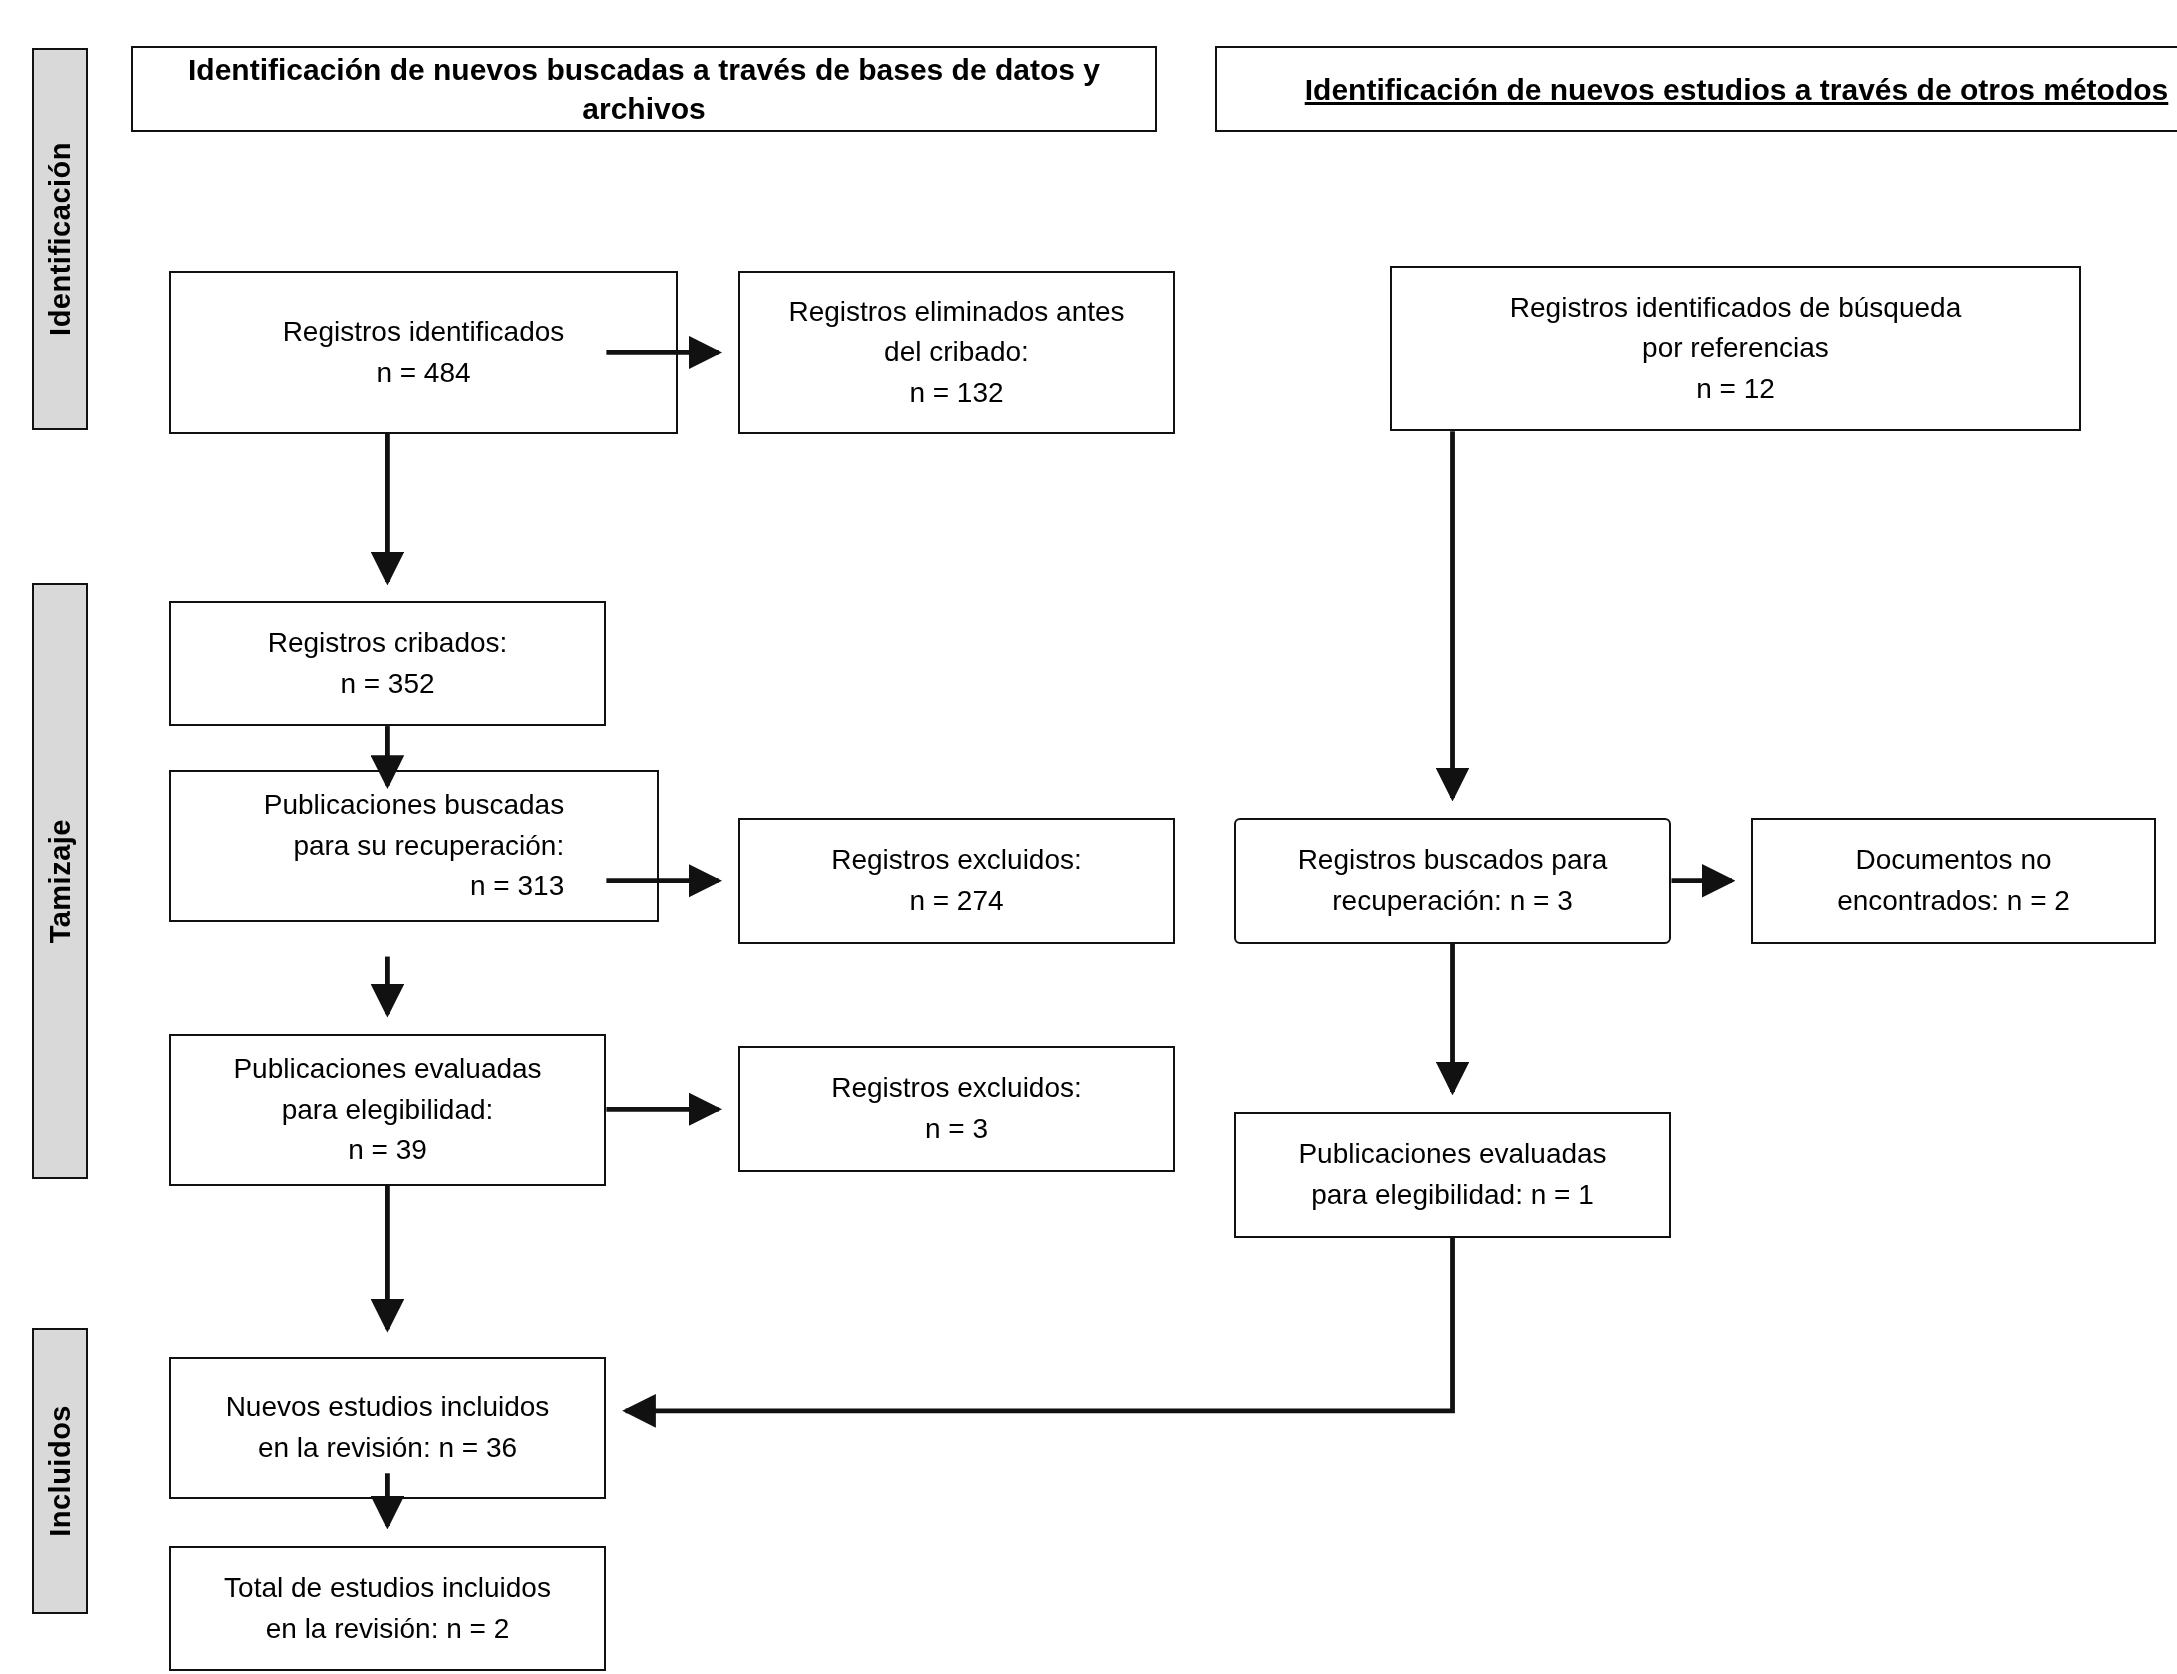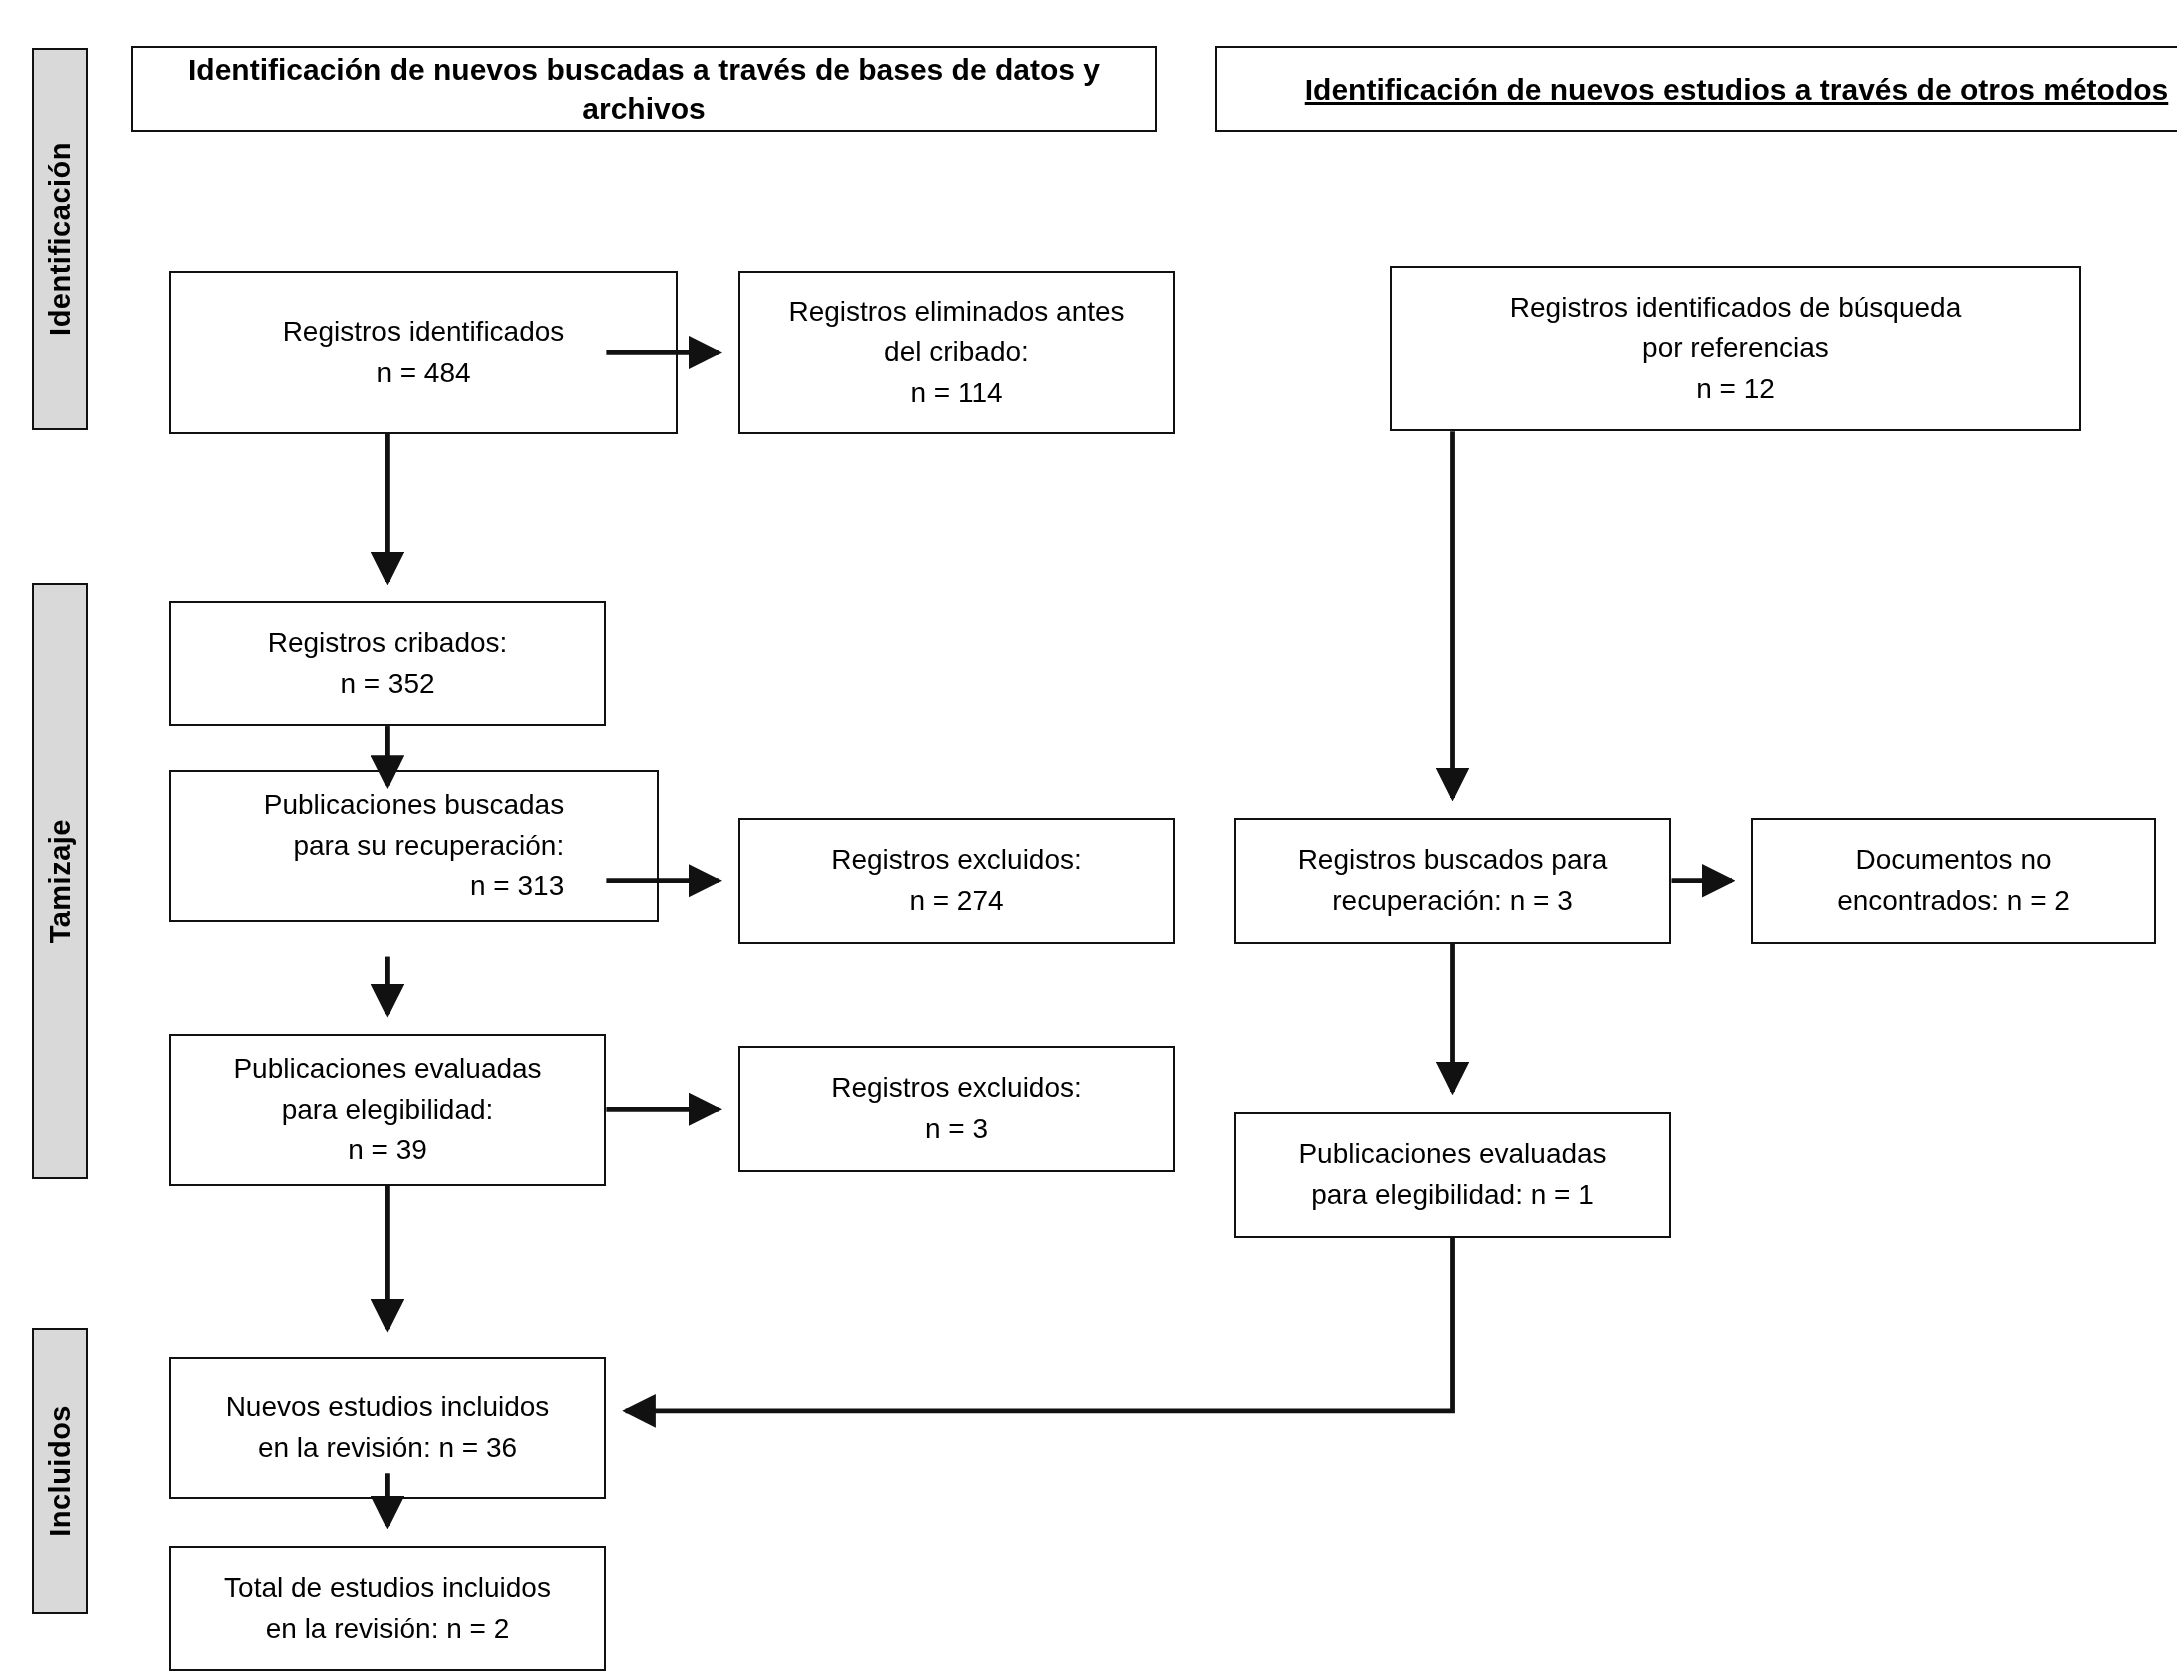--- a/index.html
+++ b/index.html
@@ -109,21 +109,21 @@
   </div>
 
   <div class="node-box" style="left:169px; top:271px; width:509px; height:163px;">
     <span class="node-text">Registros identificados
 n = 484</span>
   </div>
 
   <div class="node-box" style="left:738px; top:271px; width:437px; height:163px;">
     <span class="node-text">Registros eliminados antes
 del cribado:
-n = 114</span>
+n = 132</span>
   </div>
 
   <div class="node-box" style="left:1390px; top:266px; width:691px; height:165px;">
     <span class="node-text">Registros identificados de búsqueda
 por referencias
 n = 12</span>
   </div>
 
   <div class="node-box" style="left:169px; top:601px; width:437px; height:125px;">
     <span class="node-text">Registros cribados:
@@ -134,21 +134,21 @@
     <span class="node-text">Publicaciones buscadas
 para su recuperación:
 n = 313</span>
   </div>
 
   <div class="node-box" style="left:738px; top:818px; width:437px; height:126px;">
     <span class="node-text">Registros excluidos:
 n = 274</span>
   </div>
 
-  <div class="node-box" style="left:1234px; top:818px; width:437px; height:126px;">
+  <div class="node-box" style="left:1234px; top:818px; width:437px; height:126px;border-radius:6px;">
     <span class="node-text">Registros buscados para
 recuperación: n = 3</span>
   </div>
 
   <div class="node-box" style="left:1751px; top:818px; width:405px; height:126px;">
     <span class="node-text">Documentos no
 encontrados: n = 2</span>
   </div>
 
   <div class="node-box" style="left:169px; top:1034px; width:437px; height:152px;">

